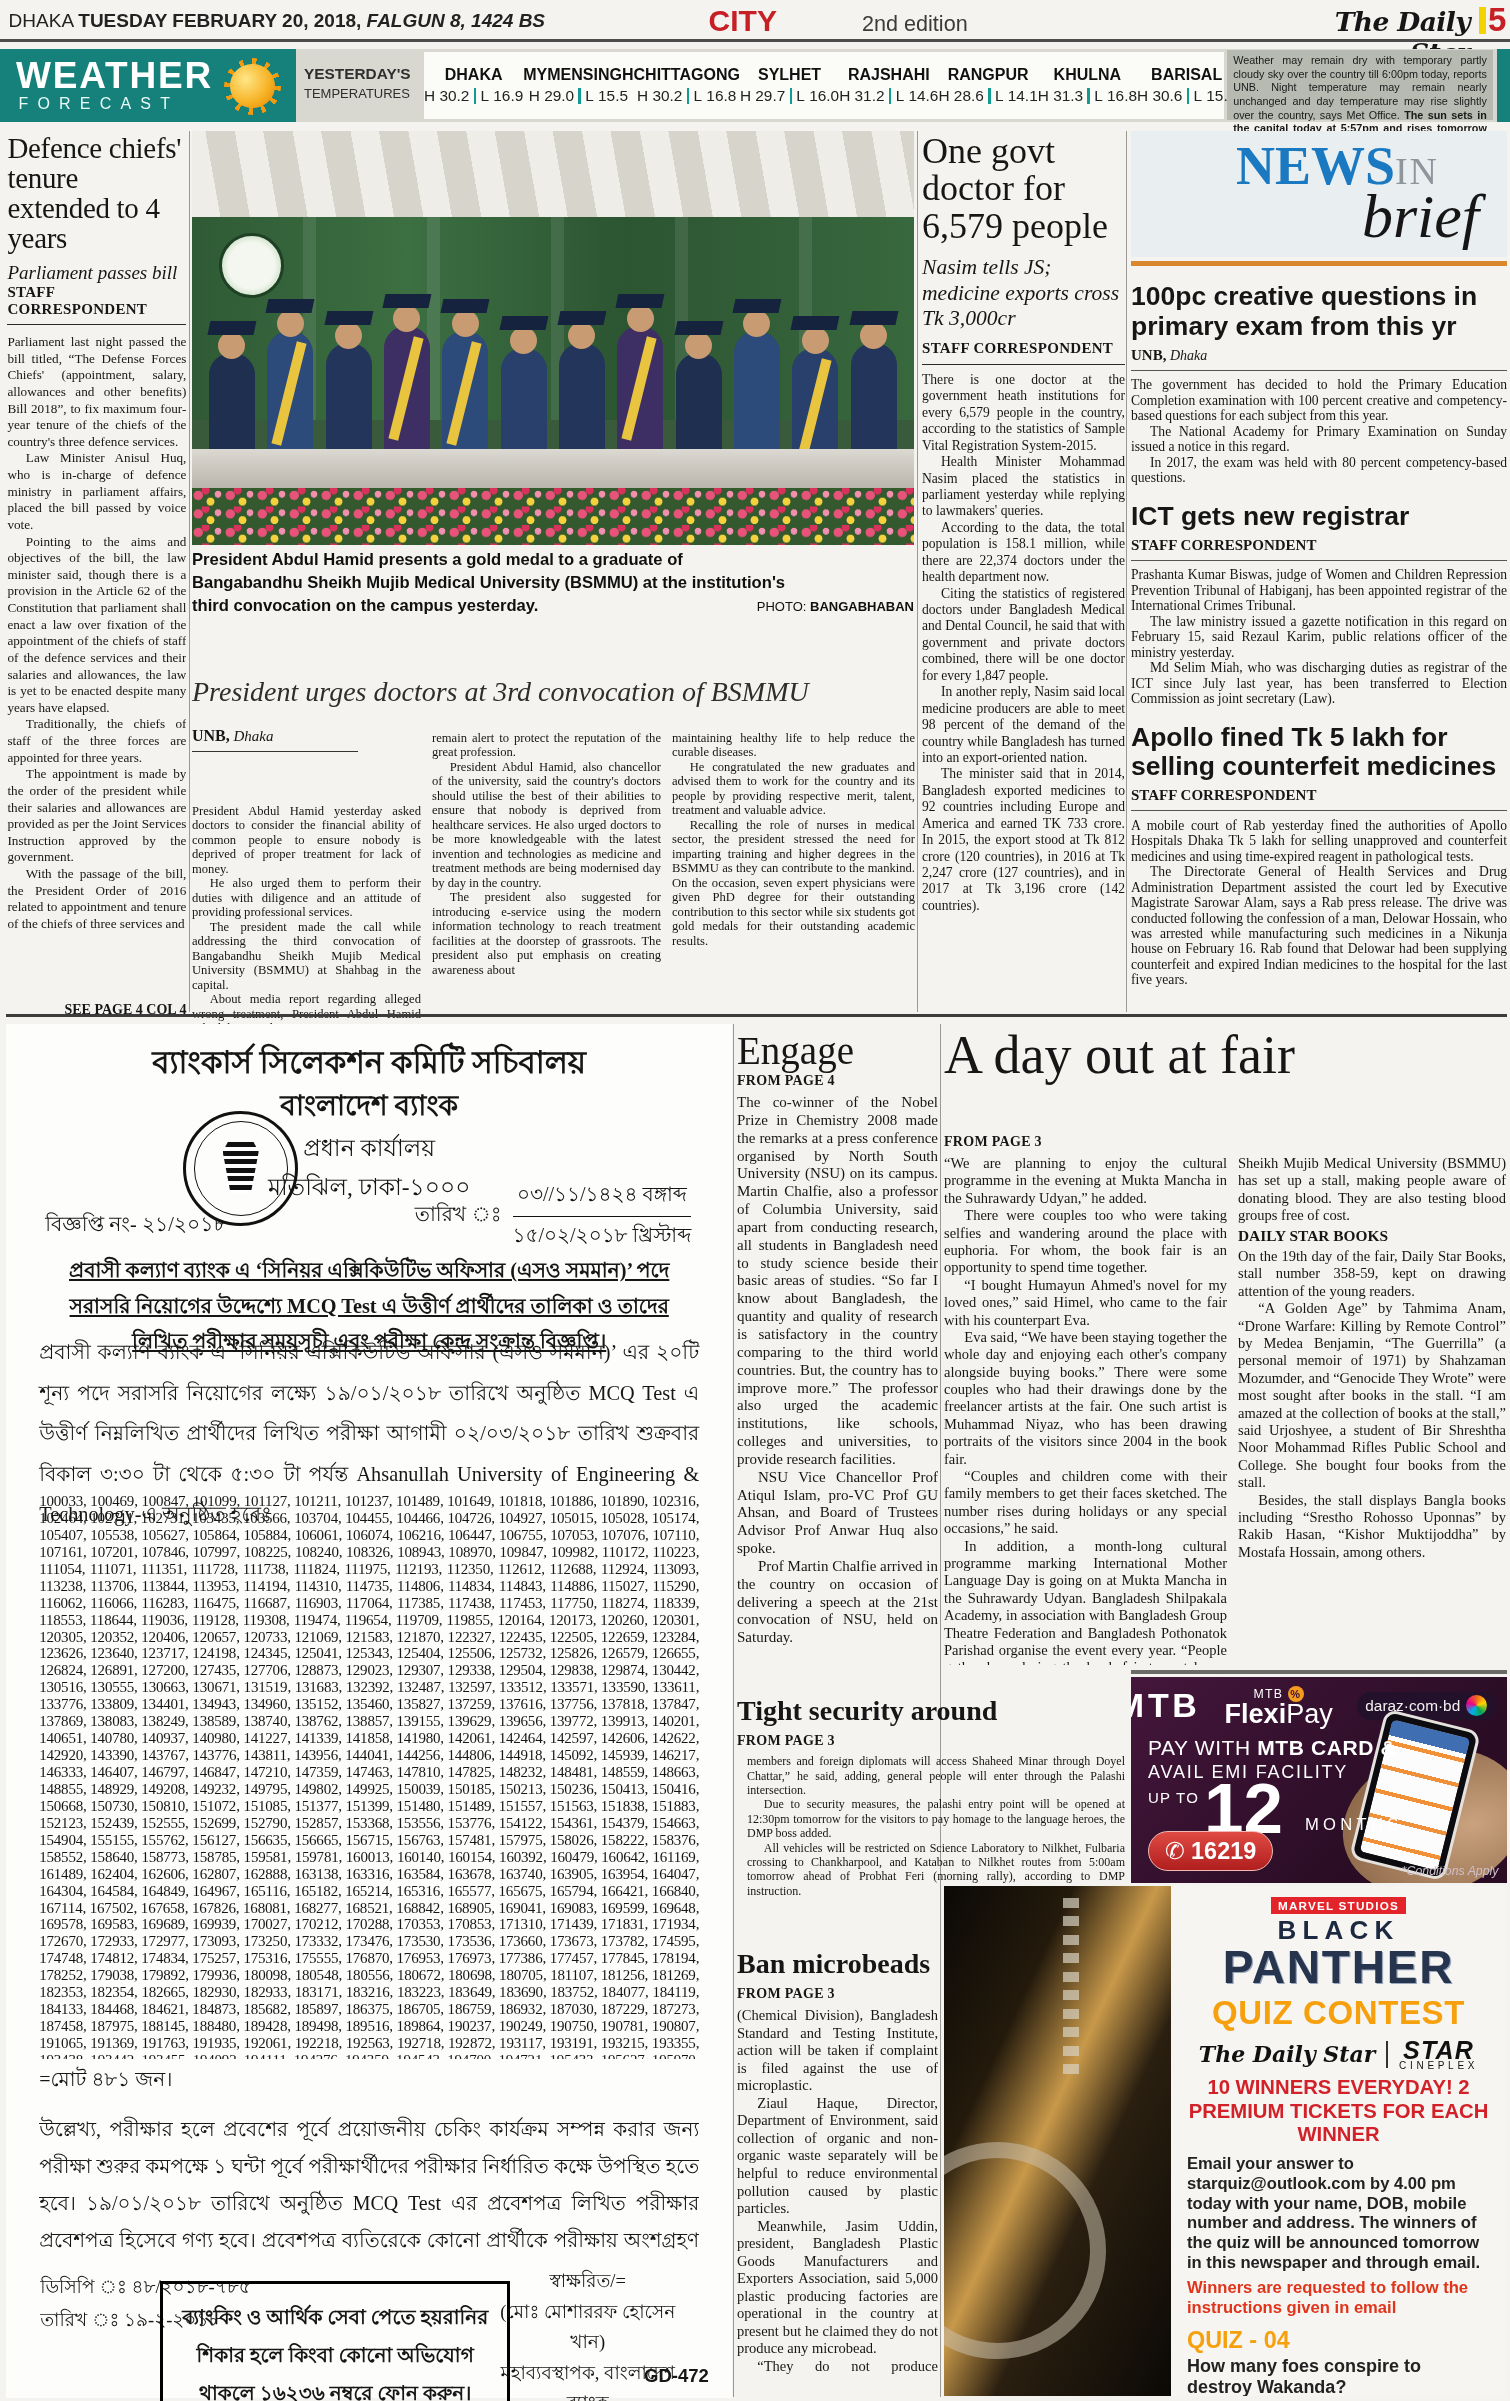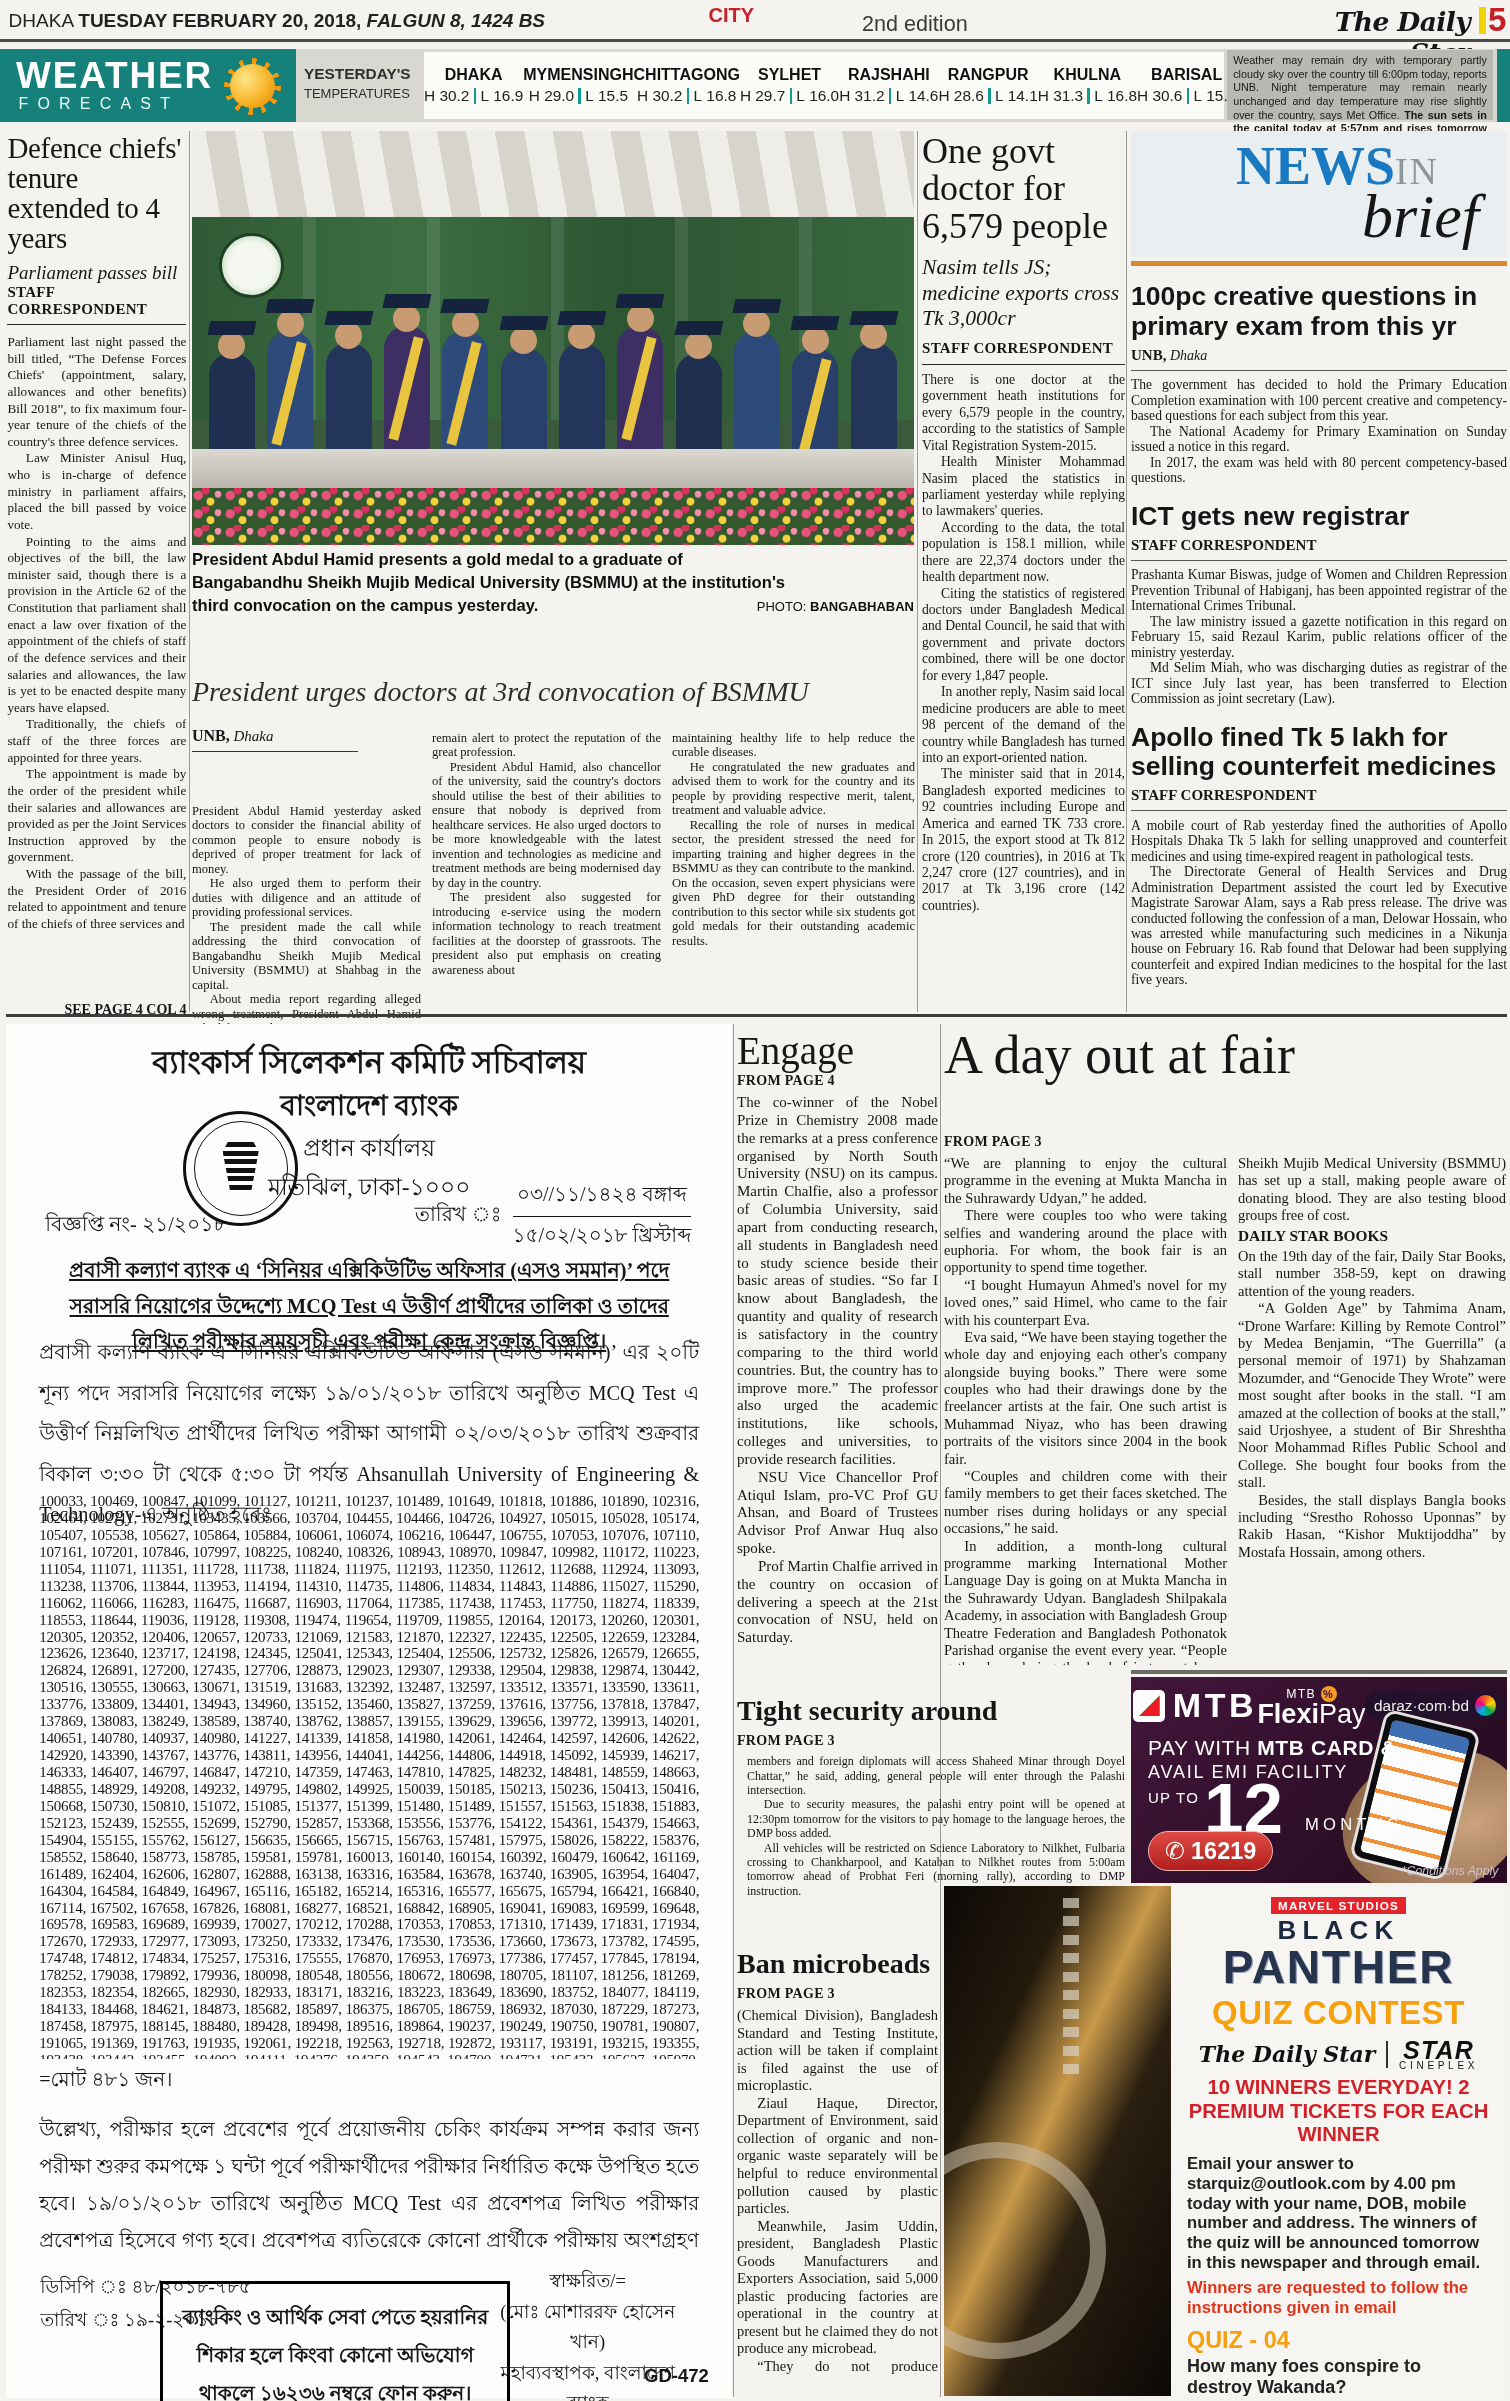--- a/index.html
+++ b/index.html
@@ -10,21 +10,21 @@
   p{margin:0;}
   .paras p{text-align:justify;}
   .paras p + p{text-indent:1.4em;}
   .ovh{overflow:hidden;}
 
   
   .dateline{left:8.6px;top:10px;font-size:19px;color:#222;}
   .dateline .d1{font-weight:normal;}
   .dateline .d2{font-weight:bold;}
   .dateline .d3{font-weight:bold;font-style:italic;}
-  .city{left:695px;top:3.7px;font-size:20px;font-weight:bold;color:#c62026;
+  .city{left:695px;top:3.7px;font-size:30px;font-weight:bold;color:#c62026;
         background:#f4f3ef;padding:0 13.6px;z-index:3;}
   .edition{left:862px;top:11px;font-size:21.6px;color:#3a3a3a;}
   .papername{left:1285px;top:6.2px;width:185px;text-align:right;font-size:26.5px;font-weight:bold;
              font-style:italic;font-family:"DejaVu Serif",serif;letter-spacing:-0.6px;}
   .pgbar{left:1479px;top:7.4px;width:7.4px;height:27px;background:#f4d304;}
   .pgno{left:1488px;top:1.2px;font-size:33px;font-weight:bold;color:#c62026;}
   .mastrule{left:0;top:39px;width:1511px;height:2.5px;background:#4c4c4c;}
 
   
   .wstrip{left:0;top:49px;width:1511px;height:73px;background:#d8d8d1;}
@@ -190,21 +190,21 @@
 
   
   .micro{left:737px;top:1948px;width:201px;}
   .mic-body{margin-top:5px;font-size:14.5px;line-height:1.21;height:370px;overflow:hidden;}
 
   
   .premtb{left:1131px;top:1670px;width:376px;height:3.7px;background:#6a6a66;}
   .mtb{left:1131px;top:1677px;width:376px;height:206px;color:#fff;
        background:linear-gradient(135deg,#44163b,#2a0d25 70%);overflow:hidden;
        font-family:"Liberation Sans","DejaVu Sans",sans-serif;}
-  .mtb-top{display:flex;align-items:center;justify-content:center;padding:8.6px 11px 0 11px;}
+  .mtb-top{display:flex;align-items:center;justify-content:flex-end;padding:8.6px 11px 0 11px;gap:24px;}
   .mtb-brandbox{display:flex;align-items:center;gap:7.4px;}
   .mtb-mark{width:32px;height:32px;background:#fff;border-radius:5px;position:relative;}
   .mtb-mark::before{content:"";position:absolute;inset:5.5px;
        background:linear-gradient(135deg,#009345 49%,#ed1c24 51%);
        clip-path:polygon(0 100%,100% 0,100% 100%);}
   .mtb-name{font-size:34px;font-weight:bold;letter-spacing:3.7px;}
   .flexipay{text-align:center;line-height:0.9;}
   .fp-top{font-size:12.3px;letter-spacing:1.2px;}
   .fp-badge{display:inline-block;width:16px;height:16px;border-radius:50%;background:#f49b20;
             color:#3a1130;font-size:11px;font-weight:bold;line-height:16px;}

